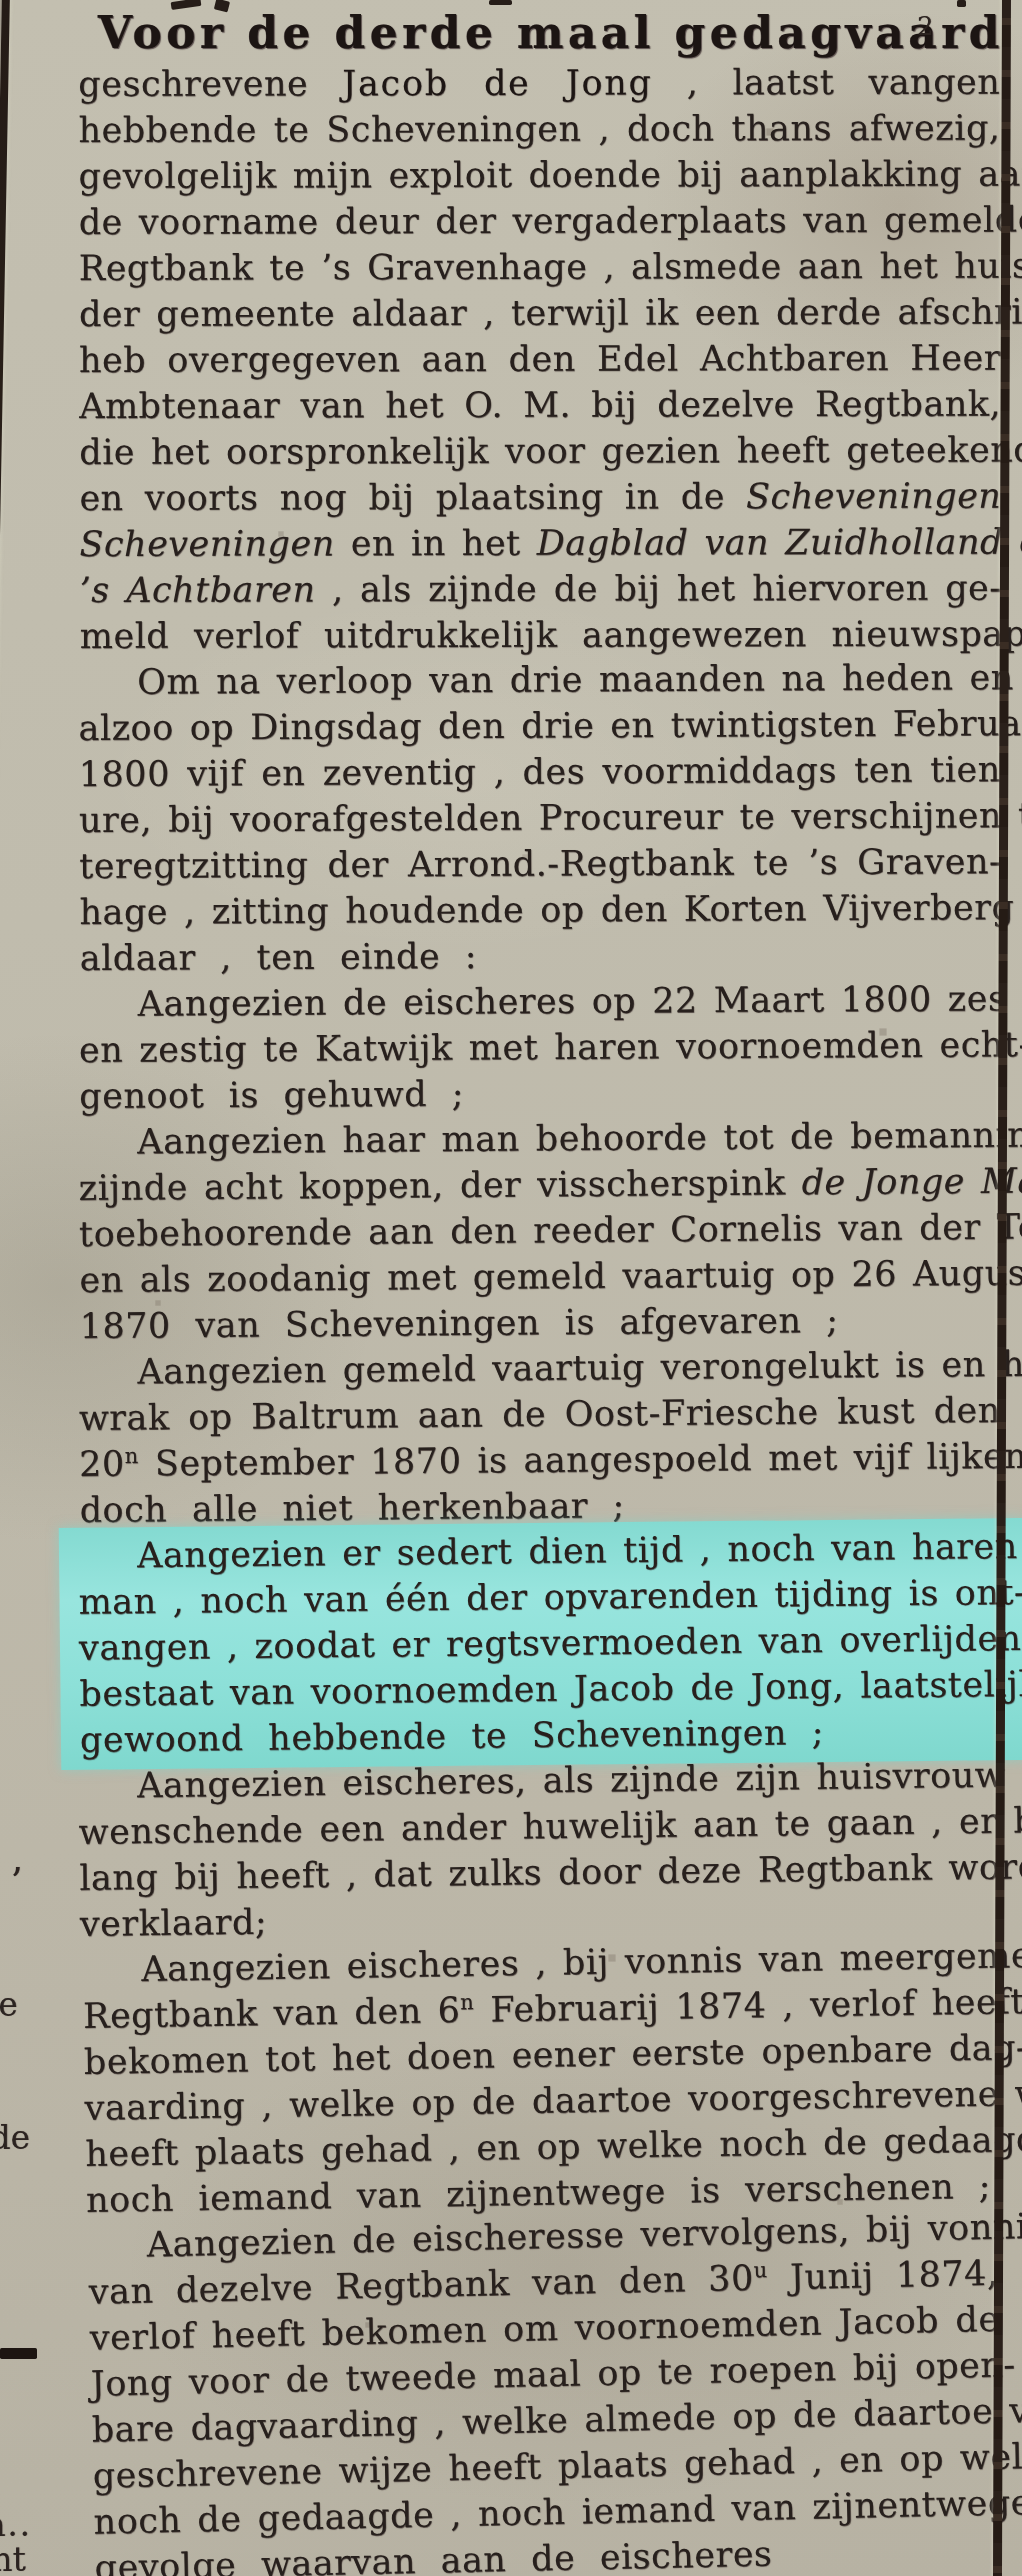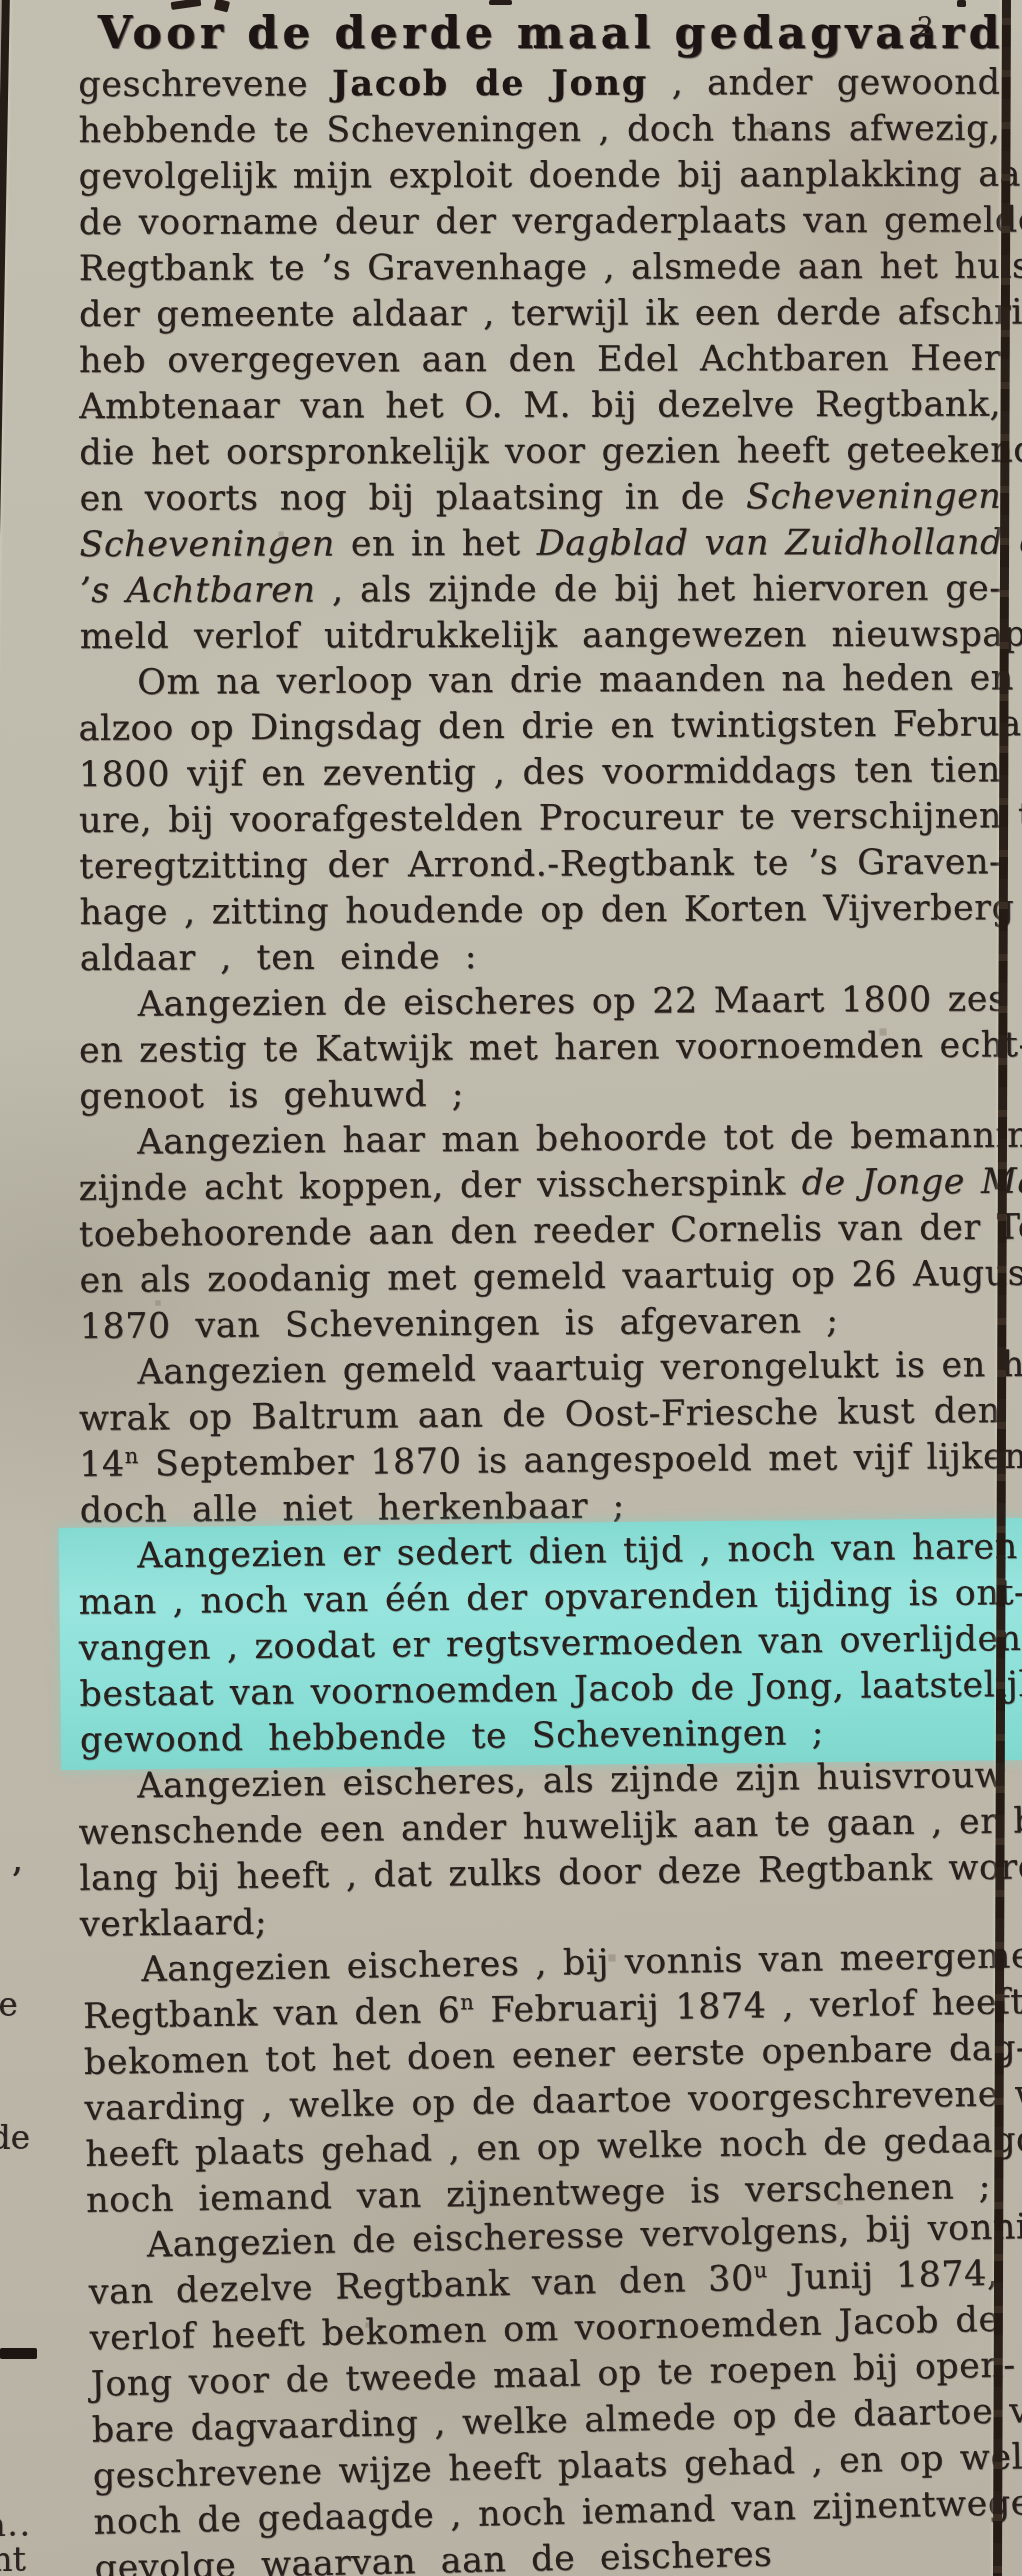--- a/index.html
+++ b/index.html
@@ -36,21 +36,21 @@
   .p4{transform:rotate(-0.5deg);}  .p5{transform:rotate(-0.6deg);}
   .p6{transform:rotate(-0.7deg);}  .p7{transform:rotate(-0.9deg); padding-left:5.2px;}
   .p8{transform:rotate(-1.2deg); padding-left:12.2px;}
   .para.indent .line:first-child{text-indent:59px;}
   .line{
     font-size:35px; line-height:46px; height:46px; white-space:nowrap;
     text-align:justify; text-align-last:justify; word-spacing:4.4px; letter-spacing:0.5px;
     text-shadow:0.5px 0.7px 0.8px rgba(40,26,26,.6);
   }
   .line.end{text-align:left; text-align-last:left; word-spacing:13px;}
-  .line b{font-weight:bold; letter-spacing:1.7px; color:#1d1614;}
+  .line b{font-weight:normal; letter-spacing:1.7px; color:#1d1614;}
   .line i{font-style:italic;}
   .line sup{font-size:60%; vertical-align:super; line-height:0;}
   
   .para.hl{
     background:linear-gradient(180deg,#84dad1 0%,#98e5de 30%,#8de0d8 65%,#7fd8ce 100%);
     margin-left:-19px; padding-left:19px;
     margin-right:-24.5px; padding-right:24.5px;
     margin-top:-5.2px; padding-top:5.2px;
     margin-bottom:-7px; padding-bottom:7px;
     box-shadow:0 0 12.2px rgba(120,215,205,.55);
@@ -85,21 +85,21 @@
 
   <div class="topcut tc0"></div>
   <div class="topcut tc1"></div>
   <div class="topcut tc2"></div>
   <div class="topcut tc3"></div>
 
   <div id="column">
     <div id="title">Voor de derde maal gedagvaard :</div>
     <div id="paras">
         <div class="para p0">
-          <div class="line"><span>geschrevene </span><b>Jacob de Jong</b><span> , ander gewoond</span></div>
+          <div class="line"><span>geschrevene </span><b>Jacob de Jong</b><span> , laatst vangen</span></div>
           <div class="line"><span>hebbende te Scheveningen , doch thans afwezig,</span></div>
           <div class="line"><span>gevolgelijk mijn exploit doende bij aanplakking aan</span></div>
           <div class="line"><span>de voorname deur der vergaderplaats van gemelde</span></div>
           <div class="line"><span>Regtbank te ’s Gravenhage , alsmede aan het huis</span></div>
           <div class="line"><span>der gemeente aldaar , terwijl ik een derde afschrift</span></div>
           <div class="line"><span>heb overgegeven aan den Edel Achtbaren Heer</span></div>
           <div class="line"><span>Ambtenaar van het O. M. bij dezelve Regtbank,</span></div>
           <div class="line"><span>die het oorspronkelijk voor gezien heeft geteekend,</span></div>
           <div class="line"><span>en voorts nog bij plaatsing in de </span><i>Scheveningen</i></div>
           <div class="line"><i>Scheveningen</i><span> en in het </span><i>Dagblad van Zuidholland en</i></div>
@@ -123,21 +123,21 @@
         <div class="para p3 indent">
           <div class="line"><span>Aangezien haar man behoorde tot de bemanning,</span></div>
           <div class="line"><span>zijnde acht koppen, der visscherspink </span><i>de Jonge Maria</i></div>
           <div class="line"><span>toebehoorende aan den reeder Cornelis van der Toorn,</span></div>
           <div class="line"><span>en als zoodanig met gemeld vaartuig op 26 Augustus</span></div>
           <div class="line end"><span>1870 van Scheveningen is afgevaren ;</span></div>
         </div>
         <div class="para p4 indent">
           <div class="line"><span>Aangezien gemeld vaartuig verongelukt is en het</span></div>
           <div class="line"><span>wrak op Baltrum aan de Oost-Friesche kust den</span></div>
-          <div class="line"><span>14</span><sup>n</sup><span> September 1870 is aangespoeld met vijf lijken,</span></div>
+          <div class="line"><span>20</span><sup>n</sup><span> September 1870 is aangespoeld met vijf lijken,</span></div>
           <div class="line end"><span>doch alle niet herkenbaar ;</span></div>
         </div>
         <div class="para p5 indent hl">
           <div class="line"><span>Aangezien er sedert dien tijd , noch van haren</span></div>
           <div class="line"><span>man , noch van één der opvarenden tijding is ont-</span></div>
           <div class="line"><span>vangen , zoodat er regtsvermoeden van overlijden</span></div>
           <div class="line"><span>bestaat van voornoemden Jacob de Jong, laatstelijk</span></div>
           <div class="line end"><span>gewoond hebbende te Scheveningen ;</span></div>
         </div>
         <div class="para p6 indent">

